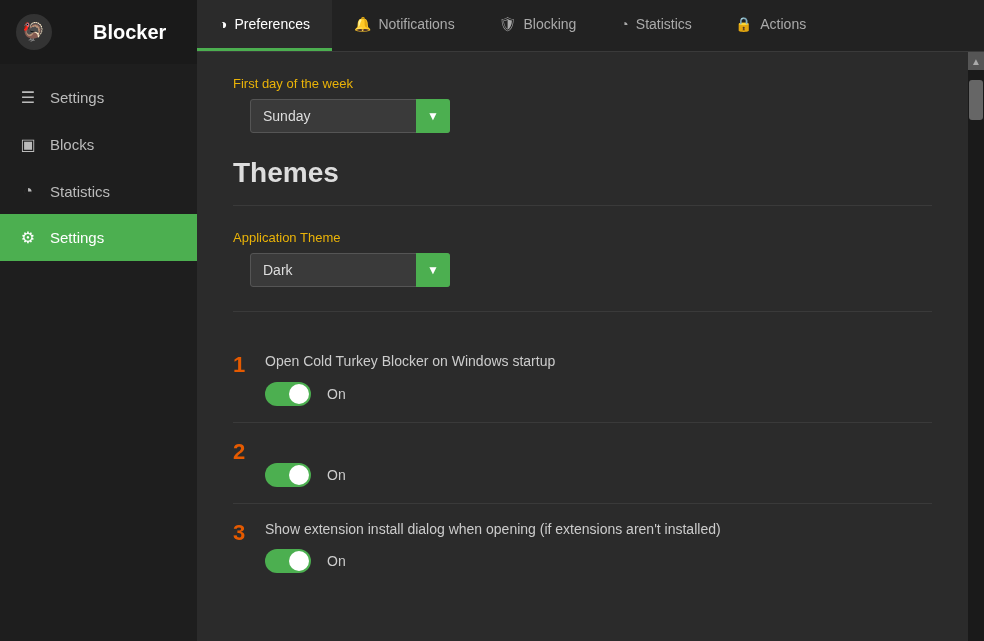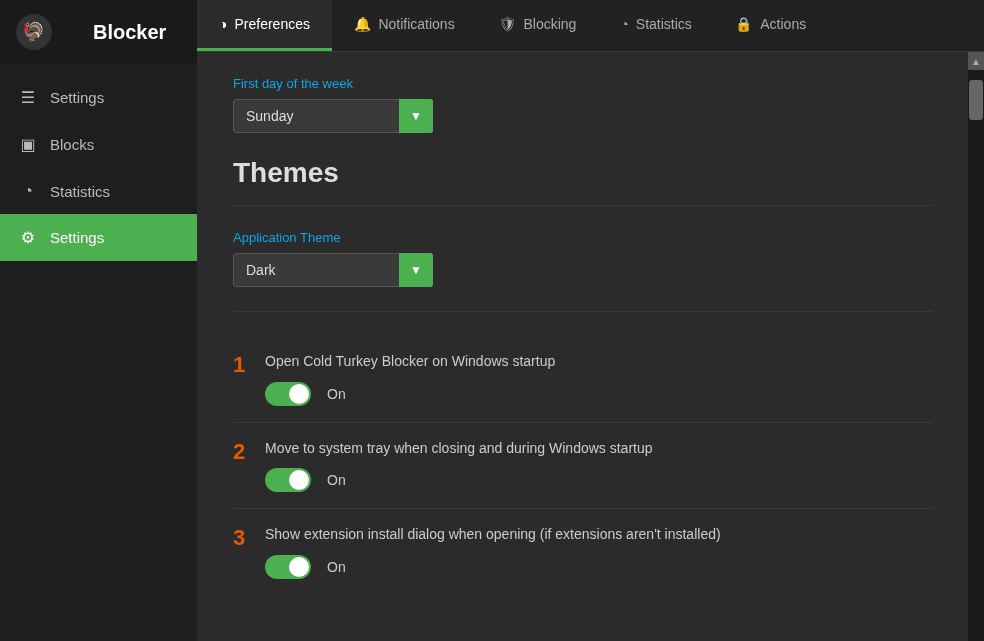--- a/index.html
+++ b/index.html
@@ -142,39 +142,40 @@
       border-radius: 3px;
       position: absolute;
       top: 28px;
       left: 1px;
       cursor: pointer;
     }
 
     
     .section-label {
       font-size: 13px;
-      color: #0ea5e9;
+      color: #eab308;
       margin-bottom: 8px;
     }
     .select-wrapper {
       position: relative;
       display: inline-block;
       margin-bottom: 24px;
     }
     .select-field {
       appearance: none;
       background: #3a3a3a;
       border: 1px solid #555;
       color: #ddd;
       padding: 8px 40px 8px 12px;
       font-size: 14px;
       border-radius: 3px;
       cursor: pointer;
       width: 200px;
       outline: none;
+      margin-left: 17px;
     }
     .select-arrow {
       position: absolute;
       right: 0;
       top: 0;
       bottom: 0;
       width: 34px;
       background: #4caf50;
       display: flex;
       align-items: center;
@@ -354,21 +355,20 @@
               <div class="toggle">
                 <div class="toggle-knob"></div>
               </div>
               <span class="toggle-label">On</span>
             </div>
           </div>
 
           <div class="action-item">
             <div class="action-row">
               <span class="action-number">2</span>
-              <span class="action-desc">Move to system tray when closing and during Windows startup</span>
             </div>
             <div class="toggle-row">
               <div class="toggle">
                 <div class="toggle-knob"></div>
               </div>
               <span class="toggle-label">On</span>
             </div>
           </div>
 
           <div class="action-item">

